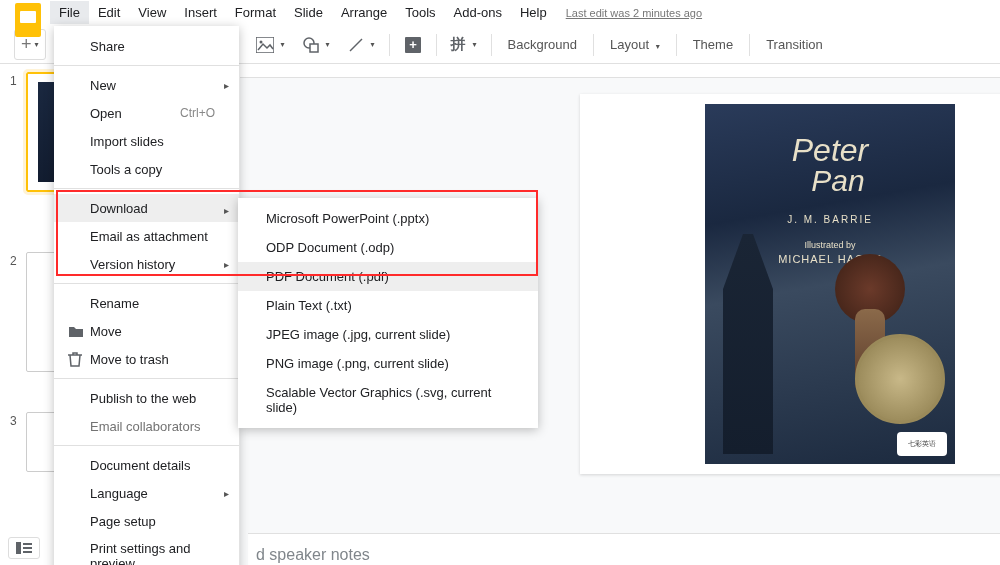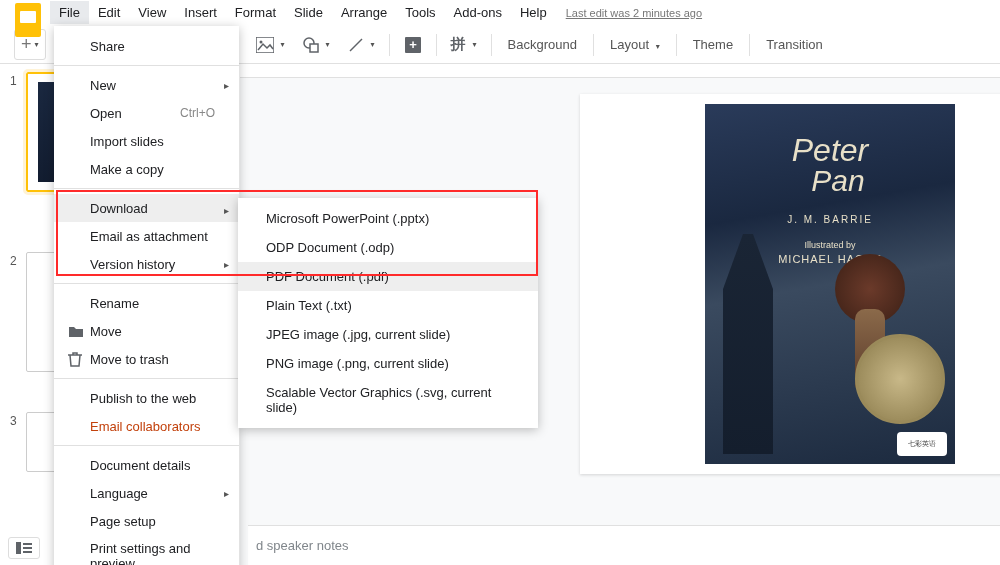--- a/index.html
+++ b/index.html
@@ -40,28 +40,28 @@
 .cover-illus { position:absolute; top:135px; left:0; right:0; text-align:center; font-size: 9px; line-height:1.4;}
 .cover-illus .name { font-size: 11px; letter-spacing: 1px;}
 .cover-figure { position:absolute; right: 30px; top: 150px; width: 120px; height: 160px; }
 .cover-figure .hair { width:70px; height:70px; background: radial-gradient(#6b3a2a, #3a1f15); border-radius:50%; position:absolute; right:20px; top:0;}
 .cover-figure .body { width:30px; height:80px; background: linear-gradient(#8b6a4a,#5a3a2a); position:absolute; right:40px; top:55px; border-radius: 10px 10px 4px 4px;}
 .cover-clock { position:absolute; right: 10px; bottom: 40px; width: 90px; height:90px; border: 3px solid #9a8a5a; border-radius:50%; background: radial-gradient(#c8b888,#8a7a4a);}
 .cover-badge { position:absolute; right:8px; bottom:8px; width:50px; height:24px; background:#fff; border-radius:4px; display:flex;align-items:center;justify-content:center; font-size:7px; color:#444;}
 .cover-spire { position:absolute; left: 18px; top:130px; width: 50px; height: 220px; background: linear-gradient(#1a2535, #141e2d); clip-path: polygon(40% 0, 60% 0, 100% 25%, 100% 100%, 0 100%, 0 25%);}
 
 .grab-dots { position:absolute; left:50%; bottom:6px; transform:translateX(-50%); color:#ccc; font-size: 10px; letter-spacing: 2px;}
-.notes-area { position:absolute; left: 248px; right:0; bottom:0; height: 40px; background:#fff; border-top: 1px solid #e0e0e0; padding: 12px 8px; color:#80868b; font-size: 13px; margin-top: 20px;}
+.notes-area { position:absolute; left: 248px; right:0; bottom:0; height: 32px; background:#fff; border-top: 1px solid #e0e0e0; padding: 12px 8px; color:#80868b; font-size: 16px; margin-top: 20px;}
 
 
 .file-menu { position: absolute; left: 54px; top: 26px; width: 185px; background: #fff; box-shadow: 0 2px 10px rgba(0,0,0,0.25); z-index: 100; padding: 6px 0; }
 .menu-item { display: flex; align-items: center; padding: 6px 24px 6px 14px; cursor: pointer; position:relative; min-height: 28px;}
 .menu-item.has-sub::after { content: '▸'; position: absolute; right: 10px; color: #555; font-size: 10px;}
 .menu-item.highlighted { background: #eeeeee; align-items: flex-end; }
-.menu-item.disabled { color: #c2410c; cursor: default;}
+.menu-item.disabled { color: #737373; cursor: default;}
 .menu-icon { width: 22px; display:inline-flex; color: #5f6368; font-size: 14px;}
 .menu-label { flex: 1; }
 .menu-shortcut { color: #888; font-size: 12px;}
 .menu-divider { height: 1px; background: #e0e0e0; margin: 5px 0; }
 
 .sub-menu { position: absolute; left: 238px; top: 198px; width: 300px; background: #fff; box-shadow: 0 2px 10px rgba(0,0,0,0.25); z-index: 101; padding: 6px 0;}
 .sub-item { padding: 7px 34px 7px 28px; cursor: pointer; }
 .sub-item.highlighted { background: #eeeeee; }
 
 .red-box { position: absolute; border: 2px solid #ff2a2a; z-index: 200; pointer-events: none;}
@@ -210,21 +210,21 @@
       <span class="menu-icon"></span>
       <span class="menu-label">Open</span>
       <span class="menu-shortcut">Ctrl+O</span>
     </div>
   <div class="menu-item">
       <span class="menu-icon"></span>
       <span class="menu-label">Import slides</span>
     </div>
   <div class="menu-item">
       <span class="menu-icon"></span>
-      <span class="menu-label">Make a copy</span>
+      <span class="menu-label">Tools a copy</span>
     </div>
   <div class="menu-divider"></div>
   <div class="menu-item has-sub highlighted">
       <span class="menu-icon"></span>
       <span class="menu-label">Download</span>
     </div>
   <div class="menu-item">
       <span class="menu-icon"></span>
       <span class="menu-label">Email as attachment</span>
     </div>

